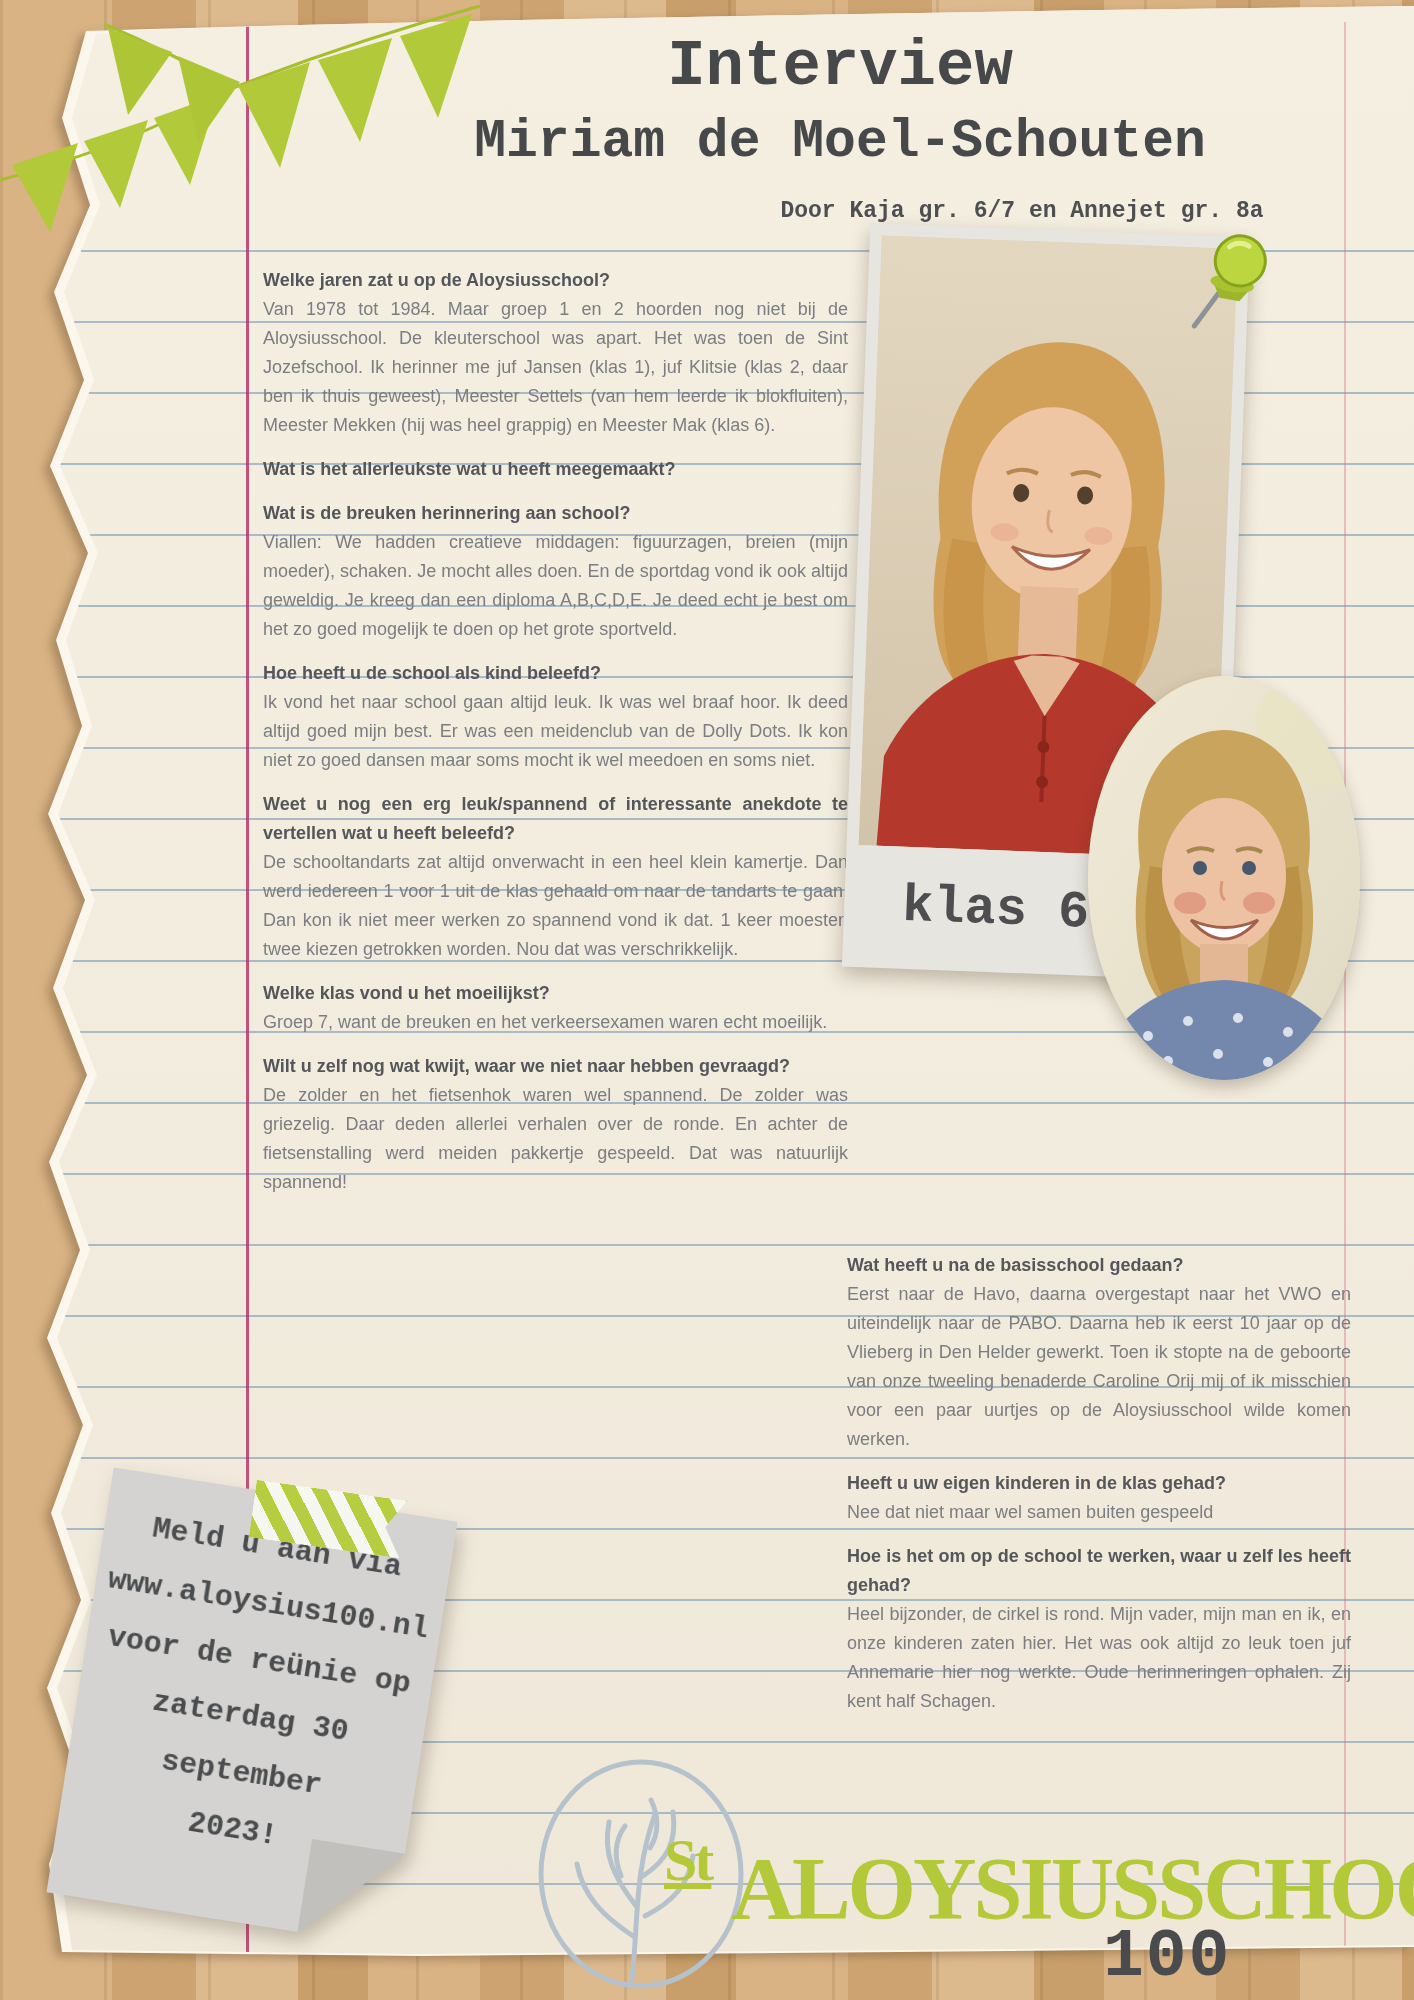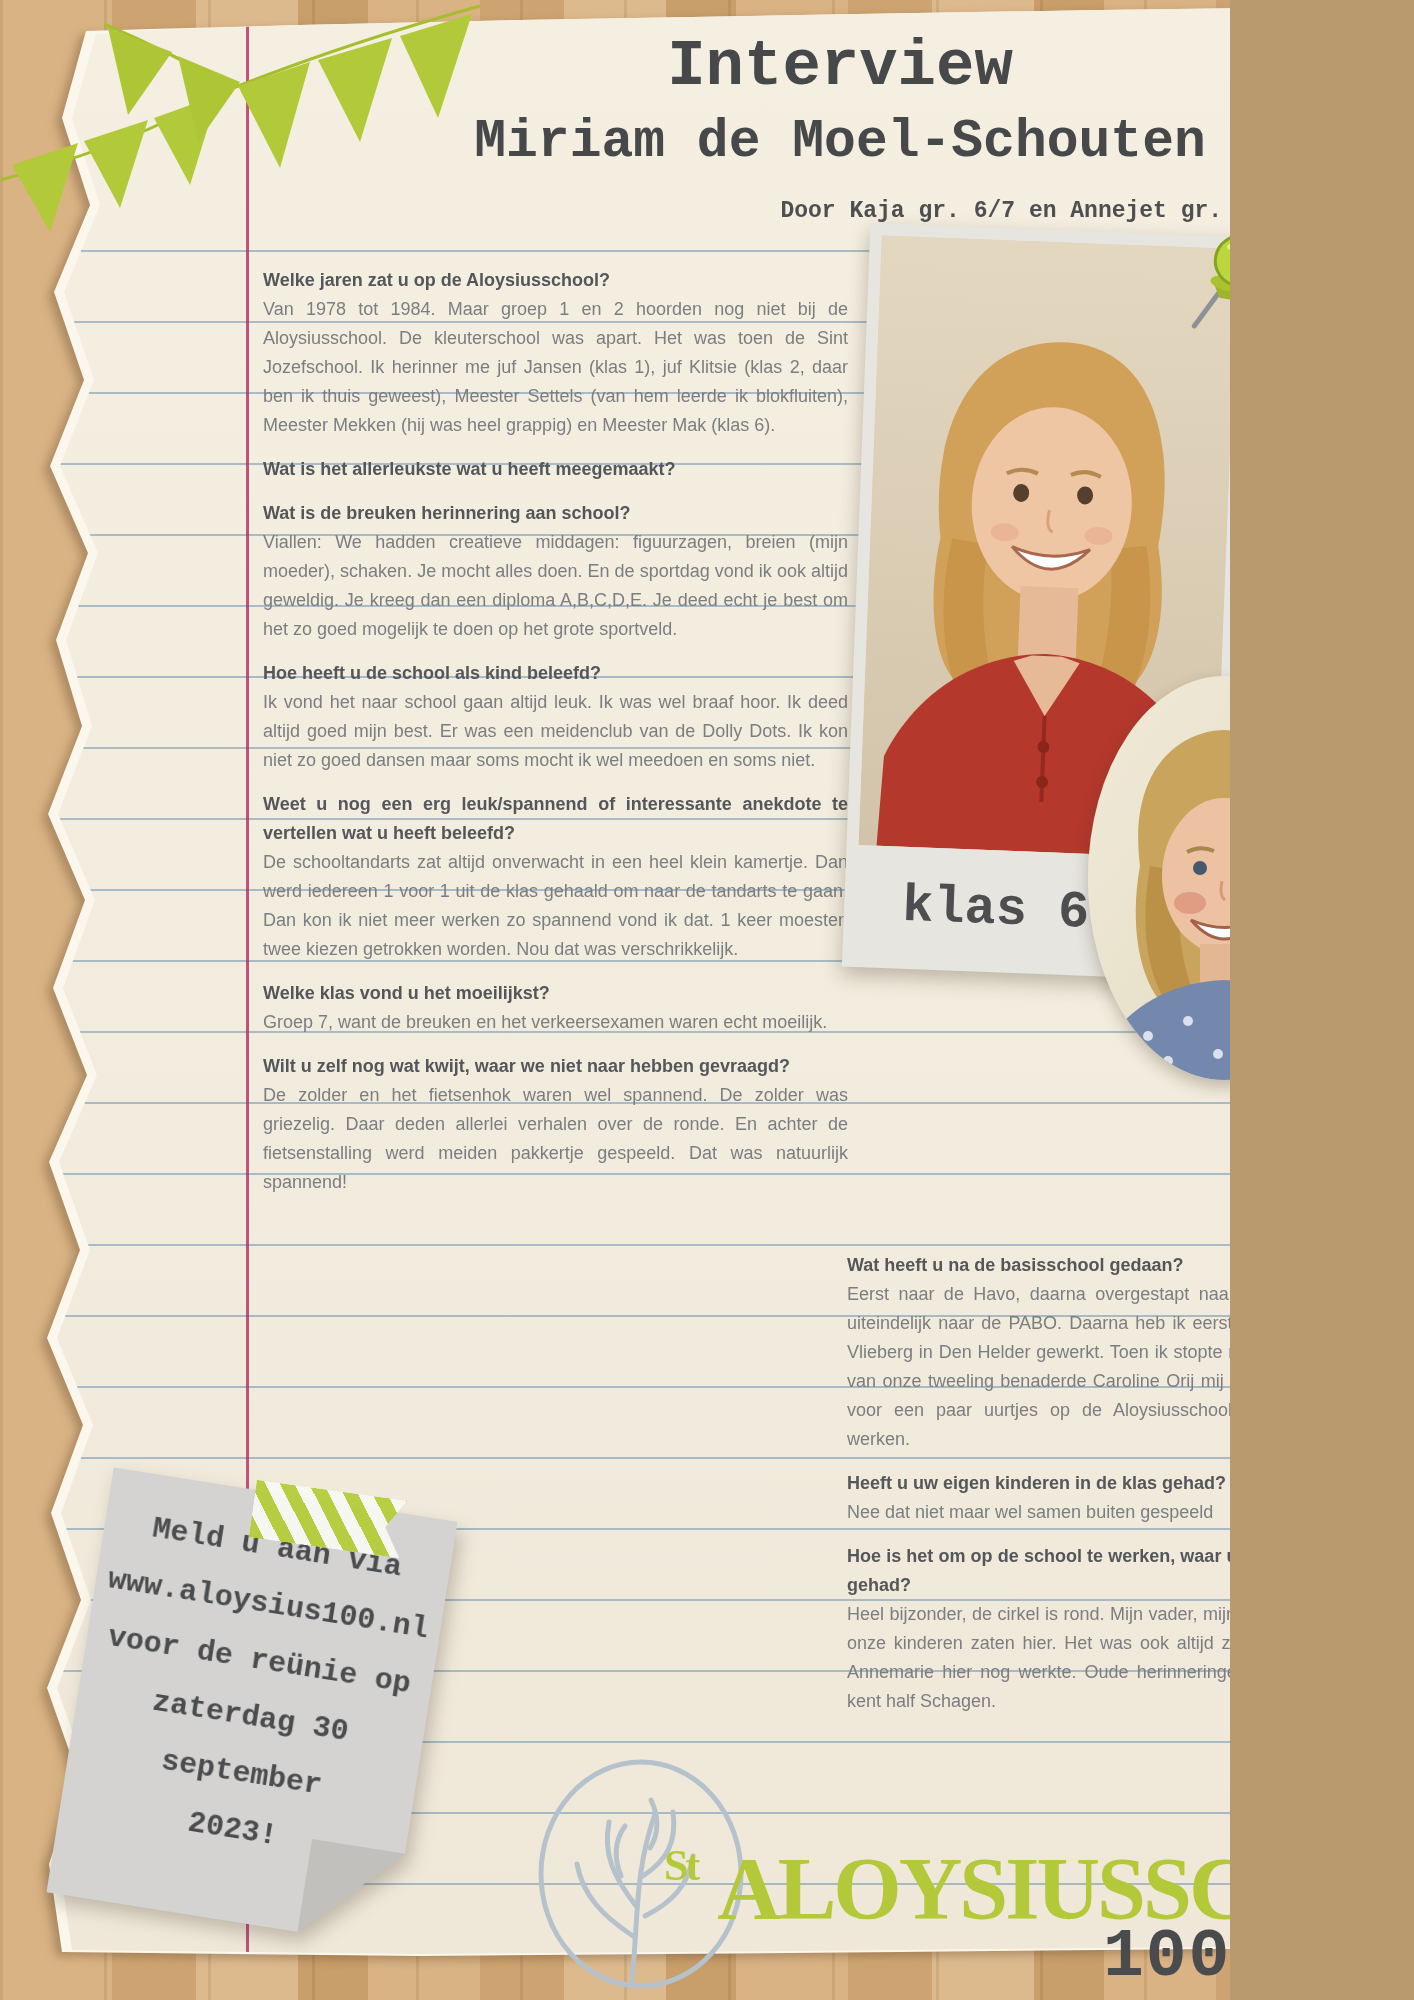--- a/index.html
+++ b/index.html
@@ -1,16 +1,16 @@
 <!DOCTYPE html>
 <html><head>
 <meta charset="utf-8">
 <style>
   html,body{margin:0;padding:0;background:#b99a6f;}
-  #page{position:relative;width:1230px;height:2000px;overflow:hidden;
+  #page{position:relative;width:1414px;height:2000px;overflow:hidden;
     background:
       repeating-linear-gradient(90deg, rgba(115,78,40,.14) 0 3px, rgba(255,255,255,0) 3px 104px),
       repeating-linear-gradient(90deg, #d9b384 0 112px, #cda471 112px 196px, #ddba8e 196px 298px, #c89e6a 298px 368px),
       #d3ab7c;
     font-family:"Liberation Sans", sans-serif;}
   
   .paper-wrap{position:absolute;inset:0;filter:drop-shadow(-6px 4px 5px rgba(100,70,40,.38));}
   .paper-back{position:absolute;inset:0;background:#fbf7ec;
     clip-path:polygon(1414px 6px,1100px 10px,800px 15px,520px 20px,300px 25px,150px 29px,86px 31px,62px 118px,90px 205px,54px 292px,84px 380px,50px 466px,88px 553px,56px 640px,82px 726px,48px 814px,85px 900px,53px 988px,87px 1075px,49px 1162px,80px 1250px,47px 1338px,83px 1425px,51px 1513px,81px 1600px,47px 1688px,78px 1776px,49px 1864px,62px 1952px,420px 1956px,900px 1952px,1414px 1947px);}
   .paper{position:absolute;inset:0;background:linear-gradient(180deg,#f5efe2,#f2ecde 55%,#efe8d9);
@@ -50,21 +50,21 @@
     background:linear-gradient(135deg,#c2c0bd 0 50%,rgba(0,0,0,0) 50%);}
   .note-text{position:absolute;inset:0;padding-top:26px;text-align:center;
     font-family:"Liberation Mono", monospace;font-weight:bold;font-size:30px;line-height:57px;color:#4b4c4e;}
   .tape{position:absolute;left:252px;top:1490px;width:152px;height:58px;transform:rotate(8deg);opacity:.96;
     background:repeating-linear-gradient(55deg,#b6cd3b 0 13px,#f8f8f3 13px 26px);
     clip-path:polygon(0 0,100% 0,88% 50%,100% 100%,0 100%);}
   
   .tree{position:absolute;left:533px;top:1756px;}
   .logo{position:absolute;left:664px;top:1838px;white-space:nowrap;
     font-family:"Liberation Serif", serif;font-weight:bold;color:#b4c93a;letter-spacing:-3px;}
-  .logo .st{font-size:44px;position:relative;top:-38px;margin-right:20px;}
+  .logo .st{font-size:60px;position:relative;top:-38px;margin-right:20px;text-decoration:underline;}
   .logo .nm{font-size:88px;text-transform:uppercase;}
   .anniv{position:absolute;left:1103px;top:1918px;font-family:"Liberation Mono", monospace;
     font-weight:bold;font-size:68px;color:#4a4b4d;letter-spacing:2px;}
   .bunting{position:absolute;left:0;top:0;}
 </style>
 </head>
 <body>
 
 <div id="page">
 

